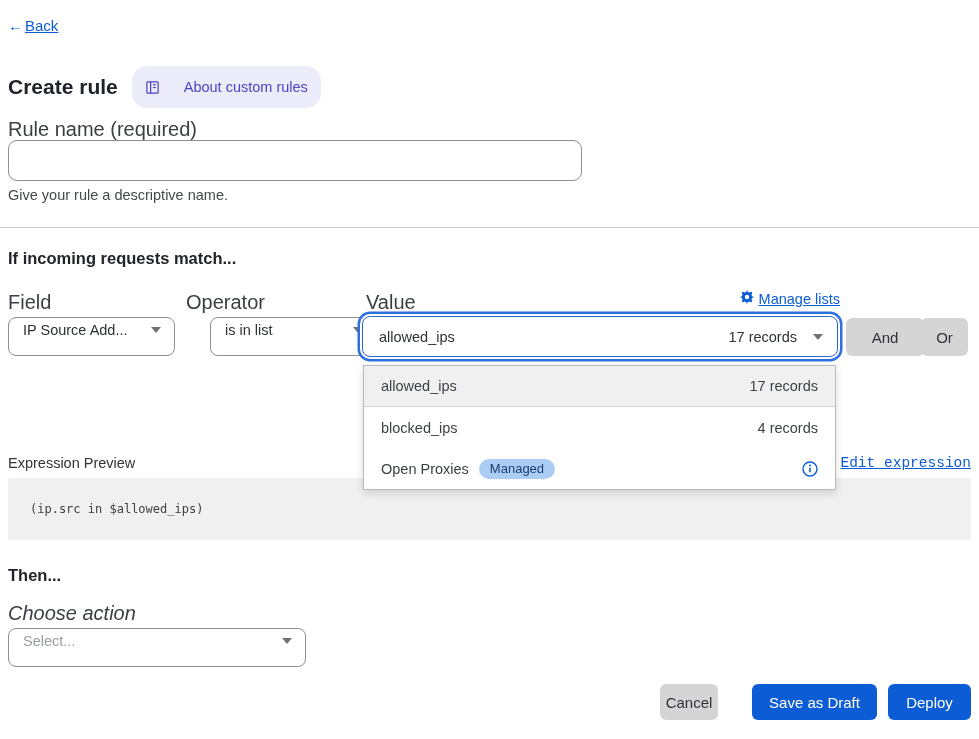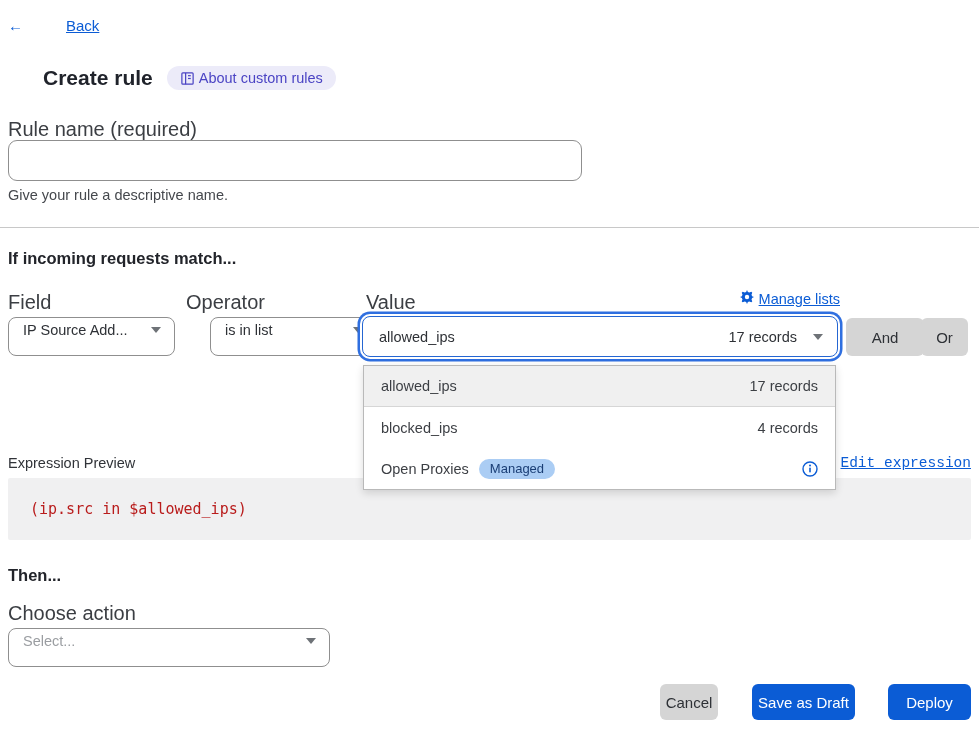--- a/index.html
+++ b/index.html
@@ -15,30 +15,30 @@
     background: #fff;
     overflow: hidden;
   }
 
   
   .back-link {
     position: absolute; top: 17px; left: 8px;
     color: #0b5cd5; font-size: 15px; cursor: pointer;
     display: flex; align-items: center; gap: 2px;
   }
-  .back-link .back-text { text-decoration: underline; margin-left: 41px; }
+  .back-link .back-text { text-decoration: underline; }
   .title-row {
     position: absolute; top: 66px; left: 8px;
     display: flex; align-items: center; gap: 14px;
   }
-  .page-title { font-size: 21px; font-weight: 700; color: #20232b; margin-left: 35px; }
+  .page-title { font-size: 21px; font-weight: 700; color: #20232b; }
   .about-badge {
-    display: inline-flex; align-items: center; gap: 4px;
+    display: inline-flex; align-items: center; gap: 24px;
     background: #ecebf9; color: #4b44c4;
-    border-radius: 15px; padding: 4px 13px;
+    border-radius: 15px; padding: 13px 13px;
     font-size: 14.5px; cursor: pointer; text-align: center;
   }
   .about-badge svg { display: block; }
 
   
   .field-label { font-size: 20px; color: #3b3e43; }
   .lbl-rule-name { position: absolute; top: 118px; left: 8px; }
   .rule-name-input {
     position: absolute; top: 140px; left: 8px;
     width: 574px; height: 41px;
@@ -123,38 +123,38 @@
     position: absolute; top: 455px; right: 8px;
     color: #0b5cd5; font-size: 14.5px; text-decoration: underline; cursor: pointer; font-family: Liberation Mono, monospace;
   }
   .expr-block {
     position: absolute; top: 478px; left: 8px; width: 963px; height: 62px;
     background: #f0f0f1; border-radius: 2px;
     display: flex; align-items: center; padding-left: 22px;
   }
   .expr-code {
     font-family: "DejaVu Sans Mono", monospace;
-    font-size: 15px; color: #b91c1c;
+    font-size: 12px; color: #404040;
   }
 
   
   .then-heading { position: absolute; top: 566px; left: 8px; font-size: 16.5px; font-weight: 700; color: #22242a; }
-  .lbl-action { position: absolute; top: 602px; left: 8px; }
-  .sel-action { top: 628px; left: 8px; width: 322px; }
+  .lbl-action { position: absolute; top: 602px; left: 8px; font-style: italic; }
+  .sel-action { top: 628px; left: 8px; width: 298px; }
   .placeholder-text { color: #9a9da1; }
 
   
   .footer-btn {
     position: absolute; top: 684px; height: 36px;
     border: none; border-radius: 6px;
     font-family: "Liberation Sans", sans-serif; font-size: 15px;
     cursor: pointer;
   }
   .btn-cancel { left: 660px; width: 58px; background: #d5d5d5; color: #2e3136; }
-  .btn-save   { left: 752px; width: 103px; background: #0b5cd5; color: #ffffff; }
+  .btn-save   { left: 752px; width: 125px; background: #0b5cd5; color: #ffffff; }
   .btn-deploy { left: 888px; width: 83px; background: #0b5cd5; color: #ffffff; }
 </style>
 </head>
 <body>
 
 <div class="page">
 
   <div class="back-link">
     <span>←</span>
       <span class="back-text">Back</span>

